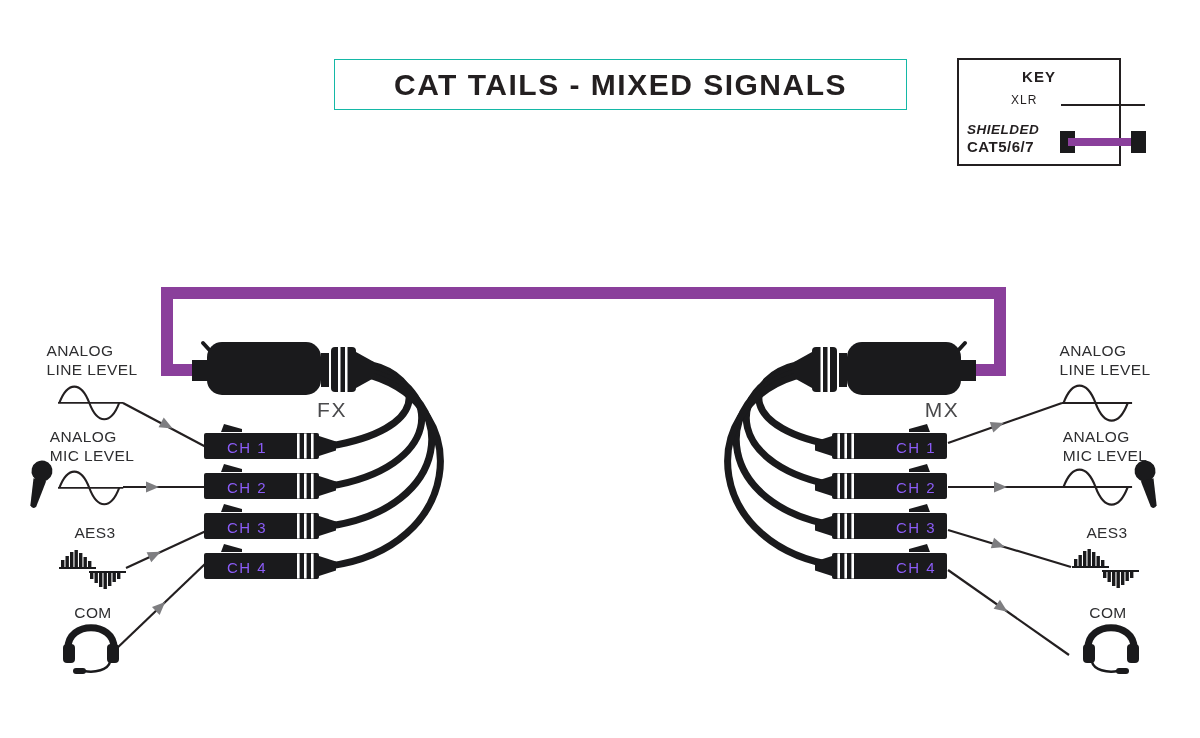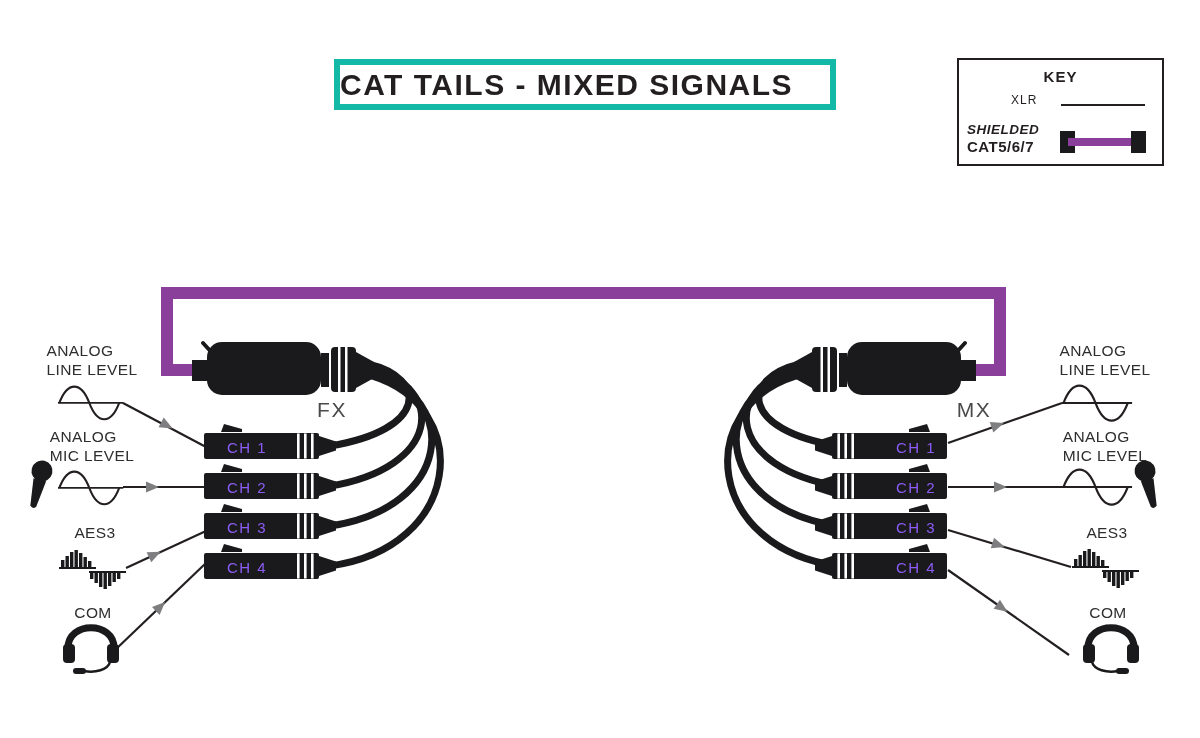--- a/index.html
+++ b/index.html
@@ -2,30 +2,30 @@
 <html><head>
 <meta charset="utf-8">
 <style>
   * { margin:0; padding:0; box-sizing:border-box; }
   html,body { background:#ffffff; font-family:"Liberation Sans", sans-serif; }
   .stage { position:relative; width:1200px; height:738px; background:#ffffff; overflow:hidden; }
   svg.diagram { position:absolute; left:0; top:0; }
 
   
   .title-box {
-    position:absolute; left:334px; top:59px; width:502px; height:51px;
-    border:6px solid #14b8a6; display:flex; align-items:center; 
+    position:absolute; left:334px; top:59px; width:573px; height:51px;
+    border:1px solid #14b8a6; display:flex; align-items:center; justify-content:center;
   }
   .title-box h1 {
     font-size:30px; font-weight:bold; letter-spacing:1.5px; color:#231f20; white-space:nowrap;
   }
 
   
   .key-box {
-    position:absolute; left:957px; top:58px; width:207px; height:108px;
+    position:absolute; left:957px; top:58px; width:164px; height:108px;
     border:2px solid #231f20;
   }
   .key-heading {
     position:absolute; left:0; right:0; top:8px; text-align:center;
     font-size:15px; font-weight:bold; letter-spacing:1px; color:#231f20;
   }
   .key-xlr-label { position:absolute; left:52px; top:33px; font-size:12px; letter-spacing:1px; color:#231f20; }
   .key-xlr-line  { position:absolute; left:102px; top:44px; width:84px; height:2px; background:#231f20; }
   .key-shielded  { position:absolute; left:8px; top:62px; width:88px; text-align:left; color:#231f20; line-height:1.15; }
   .key-shielded .it { font-style:italic; font-weight:bold; font-size:13.5px; letter-spacing:0.5px; display:block; }
@@ -193,21 +193,21 @@
       <span class="rg">CAT5/6/7</span>
     </div>
     <div class="key-cat-graphic">
       <div class="sq l"></div>
       <div class="bar"></div>
       <div class="sq r"></div>
     </div>
   </div>
 
   <div class="dev-label" style="left:304px; top:398px;margin-left:28px;">FX</div>
-  <div class="dev-label" style="left:974px; top:398px;">MX</div>
+  <div class="dev-label" style="left:942px; top:398px;">MX</div>
 
   <div class="sig-label" style="left:92px;  top:342px;">ANALOG
 LINE LEVEL</div>
   <div class="sig-label" style="left:92px;  top:428px;">ANALOG
 MIC LEVEL</div>
   <div class="sig-label" style="left:95px;  top:524px;">AES3</div>
   <div class="sig-label" style="left:93px;  top:604px;">COM</div>
 
   <div class="sig-label" style="left:1105px; top:342px;">ANALOG
 LINE LEVEL</div>

